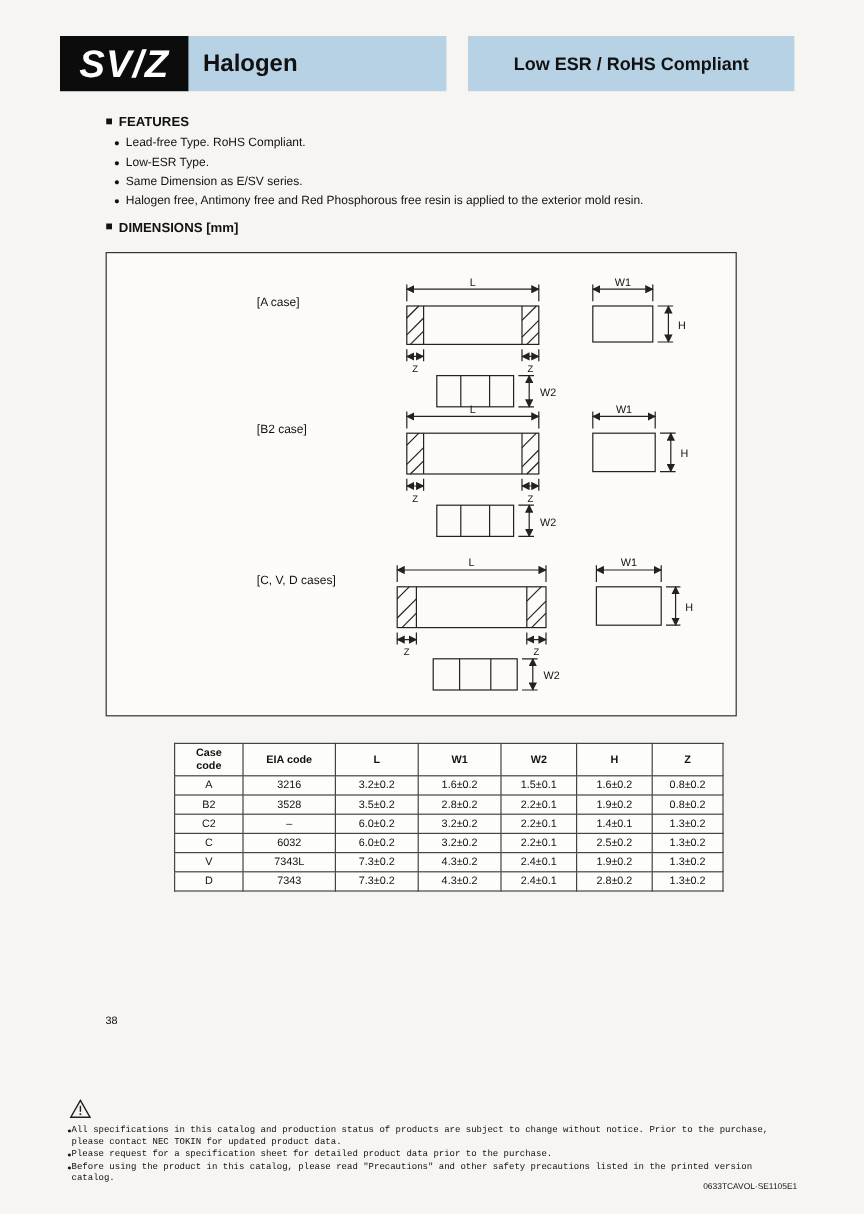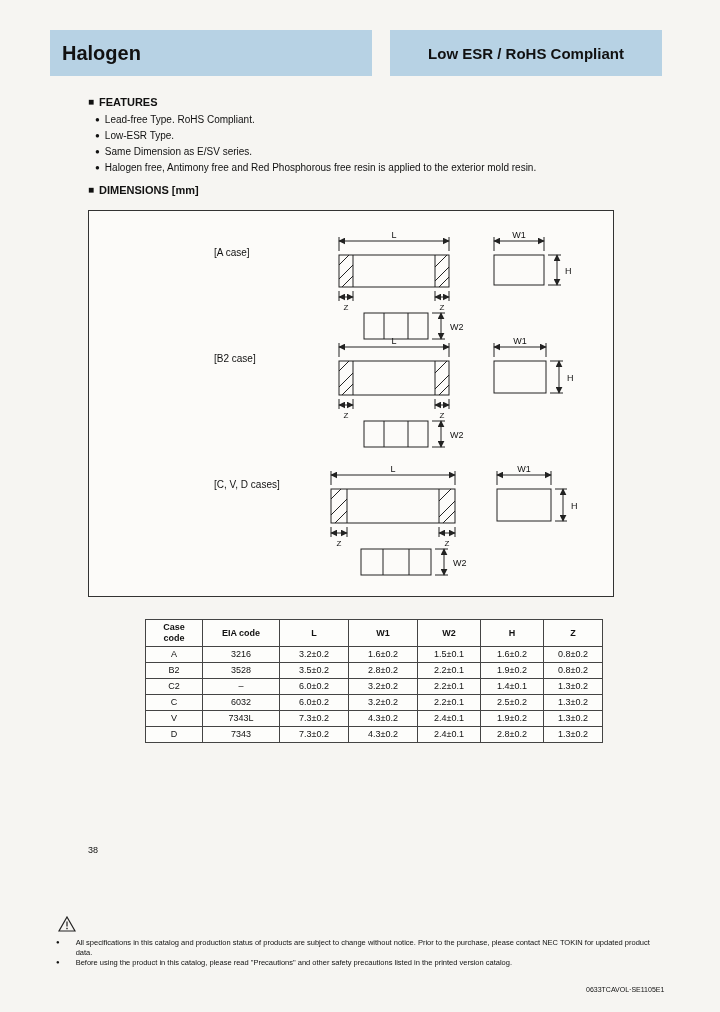--- a/index.html
+++ b/index.html
@@ -39,30 +39,33 @@
   .dim-table { position:absolute; left:145px; top:619px; border-collapse:collapse; background:#fdfdfb; }
   .dim-table th, .dim-table td {
     border:1px solid #444; font-size:9px; text-align:center; padding:1px 3px; line-height:11px;
   }
   .dim-table th { font-weight:bold; white-space:pre-line; height:24px; }
   .dim-table td { height:13px; }
   
   .page-num { position:absolute; left:88px; top:845px; font-size:9px; }
   .warn { position:absolute; left:58px; top:916px; }
   .notes { position:absolute; left:56px; top:938px; width:606px; }
-  .note { display:flex; gap:16px; font-size:7.5px; line-height:9.5px; margin-bottom:1px; }
+  .note { display:flex; gap:0; font-size:7.5px; line-height:9.5px; margin-bottom:1px;font-family:Liberation Mono, monospace; }
   .note .dot { font-size:6px; line-height:9.5px; }
   .doccode { position:absolute; left:586px; top:986px; font-size:7px; }
   svg text { font-family:"Liberation Sans", sans-serif; }
 </style>
 </head>
 <body>
 
 <header class="topbar">
   <div class="band-left">
+    <div class="code-box">
+      <span>SV/Z</span>
+    </div>
     <span class="series-label">Halogen</span>
   </div>
   <div class="band-right">
     <span>Low ESR / RoHS Compliant</span>
   </div>
 </header>
 
 <div class="sec-heading" style="top:96px">
   <span class="sq">■</span>
   <span>FEATURES</span>
@@ -318,17 +321,21 @@
   </svg>
 </div>
 
 <div class="notes">
   <div class="note">
     <span class="dot">●</span>
     <span>All specifications in this catalog and production status of products are subject to change without notice. Prior to the purchase, please contact NEC TOKIN for updated product data.</span>
   </div>
   <div class="note">
     <span class="dot">●</span>
+    <span>Please request for a specification sheet for detailed product data prior to the purchase.</span>
+  </div>
+  <div class="note">
+    <span class="dot">●</span>
     <span>Before using the product in this catalog, please read "Precautions" and other safety precautions listed in the printed version catalog.</span>
   </div>
 </div>
 
 <div class="doccode">0633TCAVOL·SE1105E1</div>
 
 </body></html>

